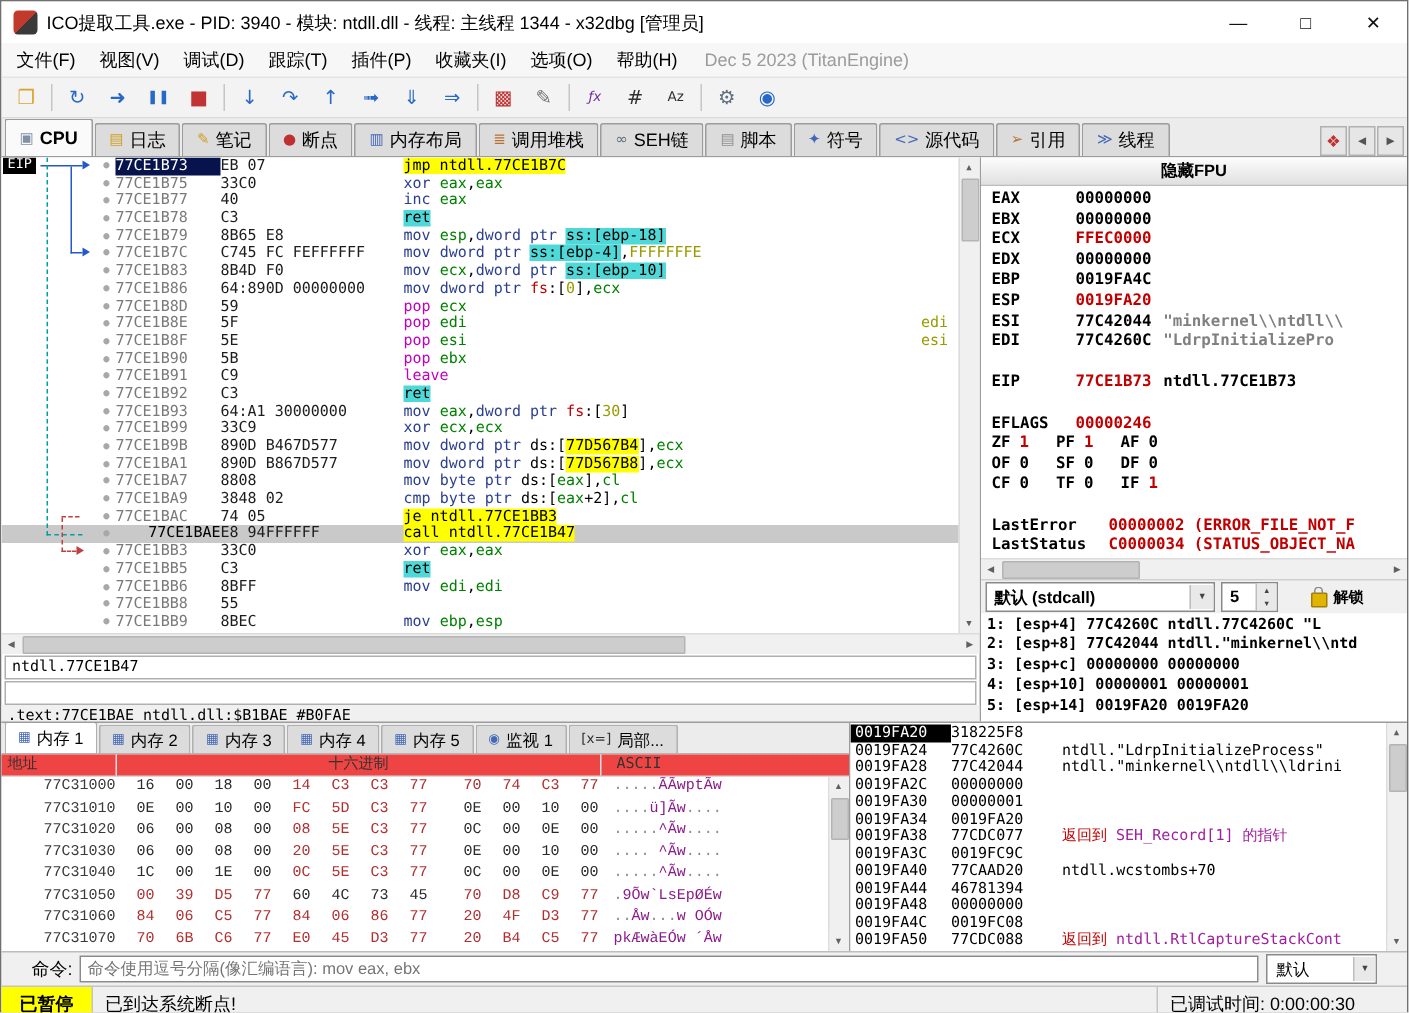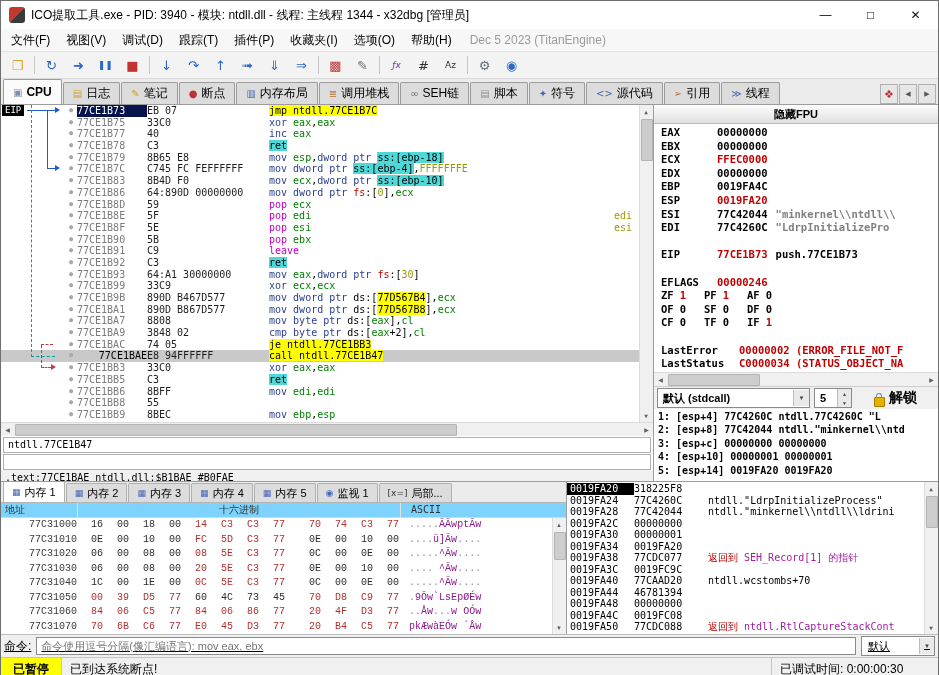--- a/index.html
+++ b/index.html
@@ -71,33 +71,33 @@
   .v-k{color:#000;} .v-r{color:#c00000;} .n-gy{color:#808080;margin-left:8px;} .n-k{color:#000;margin-left:8px;}
   .fpair{margin-right:18px;} .fpair .fv{margin-left:6px;}
   .reghs{height:13px;position:relative;background:#f0f0f0;border-top:1px solid #dcdcdc;flex:none;}
   .callconv{height:22px;flex:none;display:flex;align-items:center;gap:4px;background:#f0f0f0;border-top:1px solid #cfcfcf;padding:0 3px;}
   .combo{width:146px;height:18px;border:1px solid #8a8a8a;background:#fff;display:flex;align-items:center;font-size:11px;padding-left:5px;}
   .combo .arr{margin-left:auto;width:15px;height:16px;background:#e9e9e9;border-left:1px solid #bdbdbd;display:flex;align-items:center;justify-content:center;font-size:6px;color:#444;}
   .spin{width:36px;height:18px;border:1px solid #8a8a8a;background:#fff;display:flex;font-size:11px;}
   .spin .sv{flex:1;display:flex;align-items:center;padding-left:5px;}
   .spin .sarr{width:13px;display:flex;flex-direction:column;border-left:1px solid #bdbdbd;}
   .spin .sarr div{flex:1;display:flex;align-items:center;justify-content:center;font-size:5px;color:#444;background:#e9e9e9;}
-  .unlock{display:flex;align-items:flex-end;gap:4px;font-size:14px;margin-left:2px;padding-left:16px;}
+  .unlock{display:flex;align-items:flex-end;gap:4px;font-size:10px;margin-left:2px;padding-left:16px;}
   .lockicon{width:9px;height:8px;background:#e0b400;border:1px solid #a08000;border-radius:1px;position:relative;margin-top:3px;}
   .lockicon:before{content:"";position:absolute;top:-5px;left:1px;width:4px;height:4px;border:1.5px solid #8a8a8a;border-bottom:none;border-radius:3px 3px 0 0;}
   .args{flex:1;background:#fff;font-family:"DejaVu Sans Mono",monospace;font-size:10px;padding:1px 0 0 4px;overflow:hidden;}
   .argrow{height:13.4px;line-height:13.4px;white-space:pre;}
   
   .bottom{height:152px;flex:none;display:flex;border-top:1px solid #9c9c9c;min-height:0;}
   .dump{width:565px;flex:none;display:flex;flex-direction:column;border-right:1px solid #9c9c9c;background:#fff;}
   .dumptabs{height:20px;flex:none;background:#ececec;border-bottom:1px solid #b4b4b4;display:flex;align-items:flex-end;padding-left:2px;overflow:hidden;}
   .dtab{display:flex;align-items:center;gap:4px;padding:0 8px;height:18px;border:1px solid #b0b0b0;border-bottom:none;border-radius:2px 2px 0 0;background:#dcdcdc;margin-right:1px;font-size:11px;white-space:nowrap;}
   .dtab.active{background:#ffffff;height:20px;}
   .dticon{font-size:9px;font-family:"DejaVu Sans",sans-serif;}
-  .dumphdr{height:14px;flex:none;display:flex;font-family:"DejaVu Sans Mono",monospace;font-size:10px;color:#333;background:#7dd3fc;border-bottom:1px solid #d8d8d8;line-height:14px;}
+  .dumphdr{height:14px;flex:none;display:flex;font-family:"DejaVu Sans Mono",monospace;font-size:10px;color:#333;background:#ef4444;border-bottom:1px solid #d8d8d8;line-height:14px;}
   .h-addr{width:72px;padding-left:4px;flex:none;border-right:1px solid #e2e2e2;}
   .h-hex{width:322px;text-align:center;flex:none;border-right:1px solid #e2e2e2;}
   .h-ascii{flex:1;padding-left:10px;}
   .dumpbody{position:relative;flex:1;overflow:hidden;}
   .dumprow{display:flex;height:14.5px;line-height:14.5px;font-family:Liberation Mono, monospace;font-size:10px;white-space:pre;text-align:right;}
   .dpaddr{width:72px;flex:none;padding-left:4px;color:#3a3a3a;}
   .dbyte{width:26px;flex:none;}
   .bgap{width:10px;flex:none;}
   .b-k{color:#2a2a2a;} .b-r{color:#b03030;}
   .dascii{margin-left:10px;}
@@ -105,21 +105,21 @@
   
   .stack{flex:1;position:relative;background:#fff;overflow:hidden;font-family:"DejaVu Sans Mono",monospace;font-size:10px;}
   .stackrows{position:absolute;left:0;right:13px;top:0;bottom:0;padding-top:1px;}
   .srow{display:flex;height:11.5px;line-height:11.5px;white-space:pre;}
   .saddr{width:64px;flex:none;padding-left:3px;color:#000;}
   .saddr.sel{background:#000;color:#fff;}
   .sval{width:74px;flex:none;color:#000;}
   .snote{flex:1;overflow:hidden;}
   .s-k{color:#000;} .s-r{color:#c00000;} .s-p{color:#a020a0;}
   
-  .cmdbar{height:22px;flex:none;display:flex;align-items:center;gap:5px;background:#f0f0f0;border-top:1px solid #bdbdbd;padding:0 3px;text-decoration:underline;}
+  .cmdbar{height:22px;flex:none;display:flex;align-items:center;gap:5px;background:#f0f0f0;border-top:1px solid #bdbdbd;padding:0 20px;}
   .cmdlabel{white-space:nowrap;}
   .cmdinput{flex:1;height:16px;border:1px solid #8a8a8a;font-size:11px;padding:0 4px;font-family:"Liberation Sans",sans-serif;outline:none;background:#fff;}
   .cmdcombo{width:66px;height:18px;border:1px solid #8a8a8a;background:#fff;display:flex;align-items:center;padding-left:6px;font-size:11px;}
   .cmdcombo .arr{margin-left:auto;width:14px;height:16px;display:flex;align-items:center;justify-content:center;font-size:6px;color:#444;background:#e9e9e9;border-left:1px solid #bdbdbd;}
   
   .statusbar{height:23px;flex:none;display:flex;align-items:stretch;background:#f0f0f0;border-top:1px solid #c4c4c4;font-size:12px;}
   .st-pause{background:#ffff00;display:flex;align-items:center;padding:0 12px;border-right:1px solid #c4c4c4;font-weight:bold;}
   .st-msg{flex:1;display:flex;align-items:center;padding:0 8px;border-right:1px solid #c4c4c4;}
   .st-time{width:150px;display:flex;align-items:center;padding:0 8px;white-space:nowrap;}
 </style>
@@ -341,21 +341,21 @@
       <div class="regbody" id="reg-rows">
           <div class="regrow"><span class="regname">EAX</span><span class="v-k">00000000</span></div>
           <div class="regrow"><span class="regname">EBX</span><span class="v-k">00000000</span></div>
           <div class="regrow"><span class="regname">ECX</span><span class="v-r">FFEC0000</span></div>
           <div class="regrow"><span class="regname">EDX</span><span class="v-k">00000000</span></div>
           <div class="regrow"><span class="regname">EBP</span><span class="v-k">0019FA4C</span></div>
           <div class="regrow"><span class="regname">ESP</span><span class="v-r">0019FA20</span></div>
           <div class="regrow"><span class="regname">ESI</span><span class="v-k">77C42044</span><span class="n-gy">"minkernel\\ntdll\\</span></div>
           <div class="regrow"><span class="regname">EDI</span><span class="v-k">77C4260C</span><span class="n-gy">"LdrpInitializePro</span></div>
           <div class="regrow"></div>
-          <div class="regrow"><span class="regname">EIP</span><span class="v-r">77CE1B73</span><span class="n-k">push.77CE1B73</span></div>
+          <div class="regrow"><span class="regname">EIP</span><span class="v-r">77CE1B73</span><span class="n-k">ntdll.77CE1B73</span></div>
           <div class="regrow"></div>
           <div class="regrow"><span class="regname">EFLAGS</span><span class="v-r">00000246</span></div>
           <div class="regrow"><span class="fpair"><span>ZF</span><span class="fv v-r">1</span></span><span class="fpair"><span>PF</span><span class="fv v-r">1</span></span><span class="fpair"><span>AF</span><span class="fv v-k">0</span></span></div>
           <div class="regrow"><span class="fpair"><span>OF</span><span class="fv v-k">0</span></span><span class="fpair"><span>SF</span><span class="fv v-k">0</span></span><span class="fpair"><span>DF</span><span class="fv v-k">0</span></span></div>
           <div class="regrow"><span class="fpair"><span>CF</span><span class="fv v-k">0</span></span><span class="fpair"><span>TF</span><span class="fv v-k">0</span></span><span class="fpair"><span>IF</span><span class="fv v-r">1</span></span></div>
           <div class="regrow"></div>
           <div class="regrow"><span class="kvname">LastError</span><span class="v-r">00000002 (ERROR_FILE_NOT_F</span></div>
           <div class="regrow"><span class="kvname">LastStatus</span><span class="v-r">C0000034 (STATUS_OBJECT_NA</span></div>
           <div class="regrow"><span class="fpair"><span>GS</span><span class="fv v-k">002B</span></span><span class="fpair"><span>FS</span><span class="fv v-k">0053</span></span></div>
         </div>

